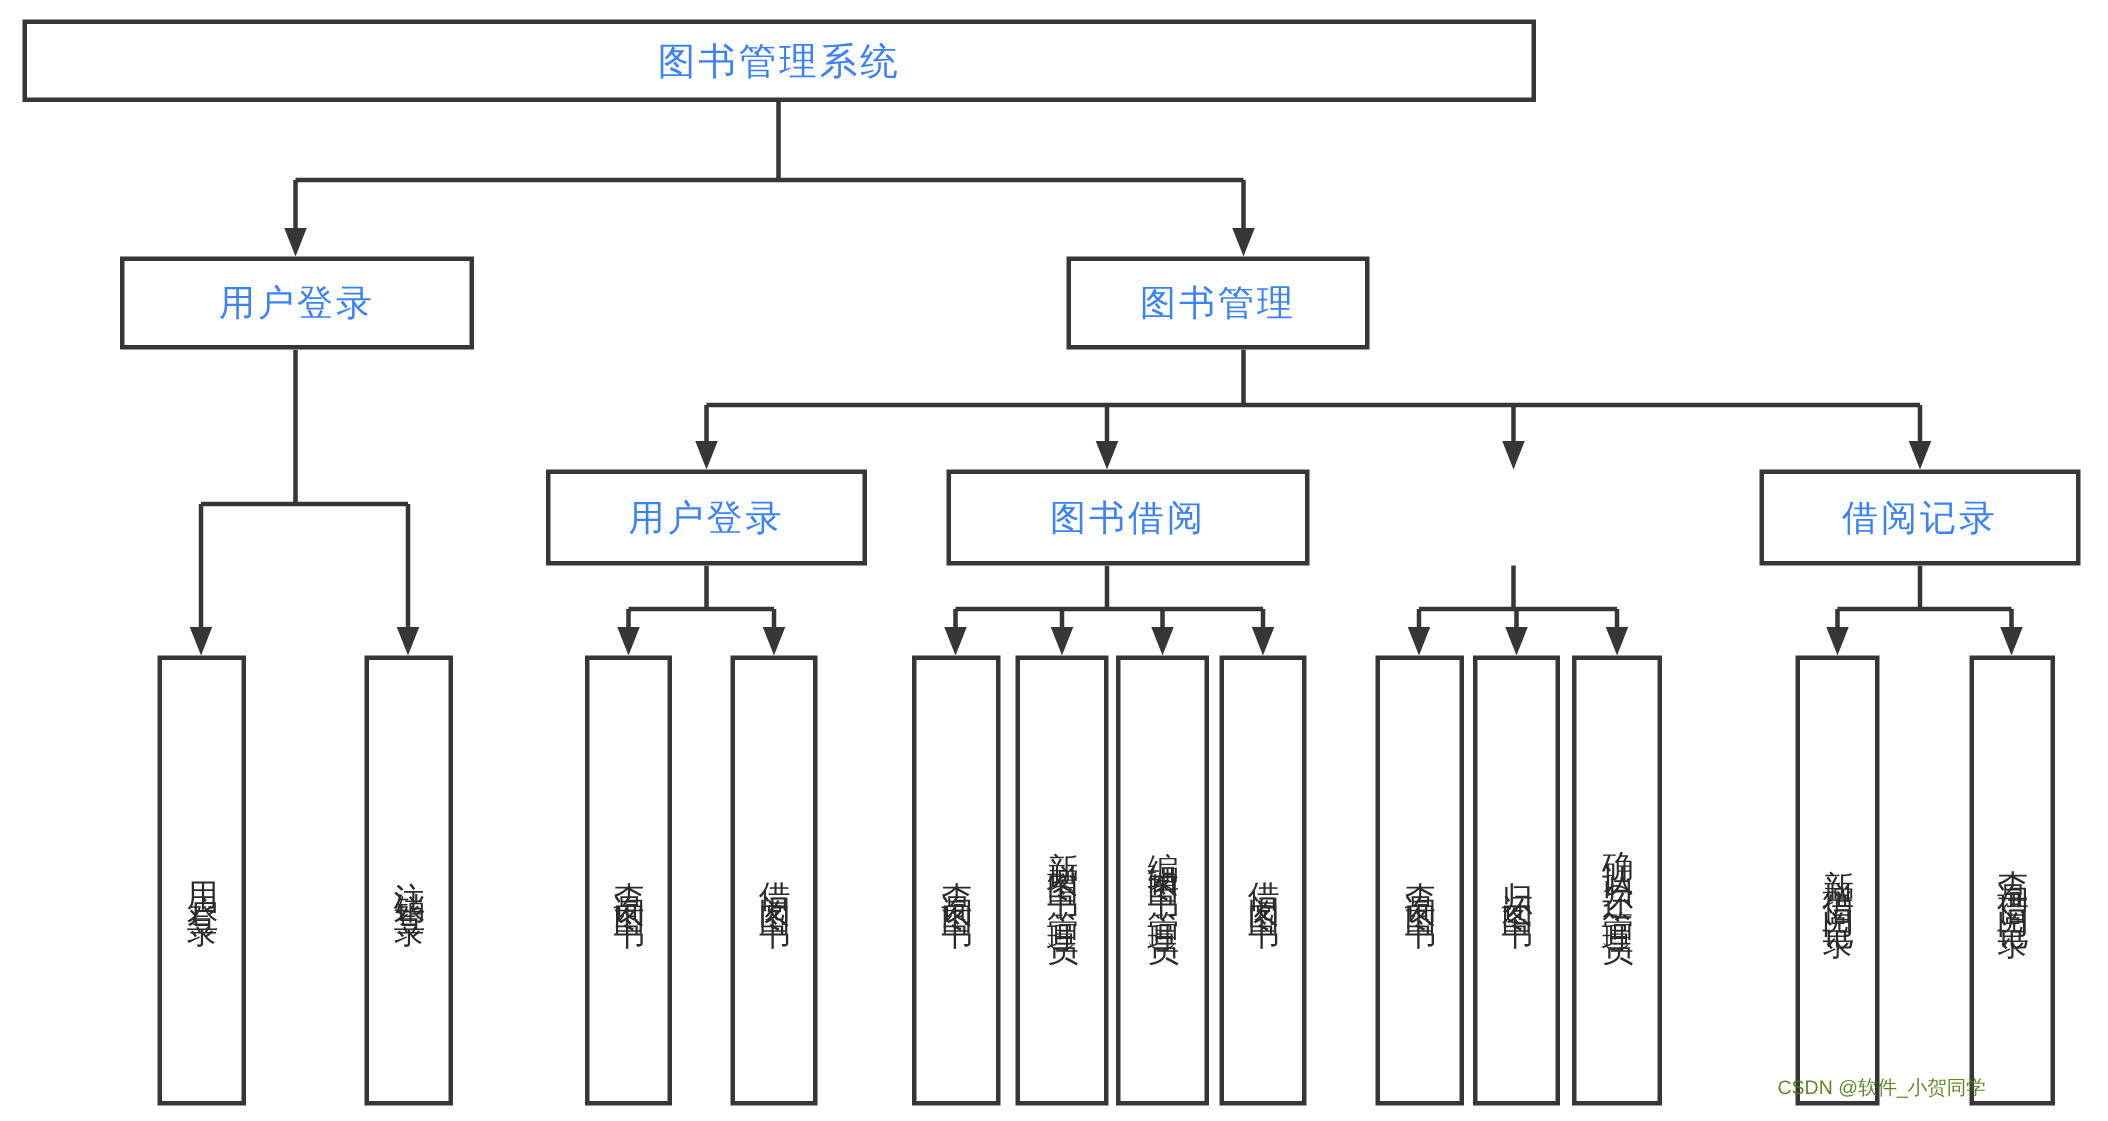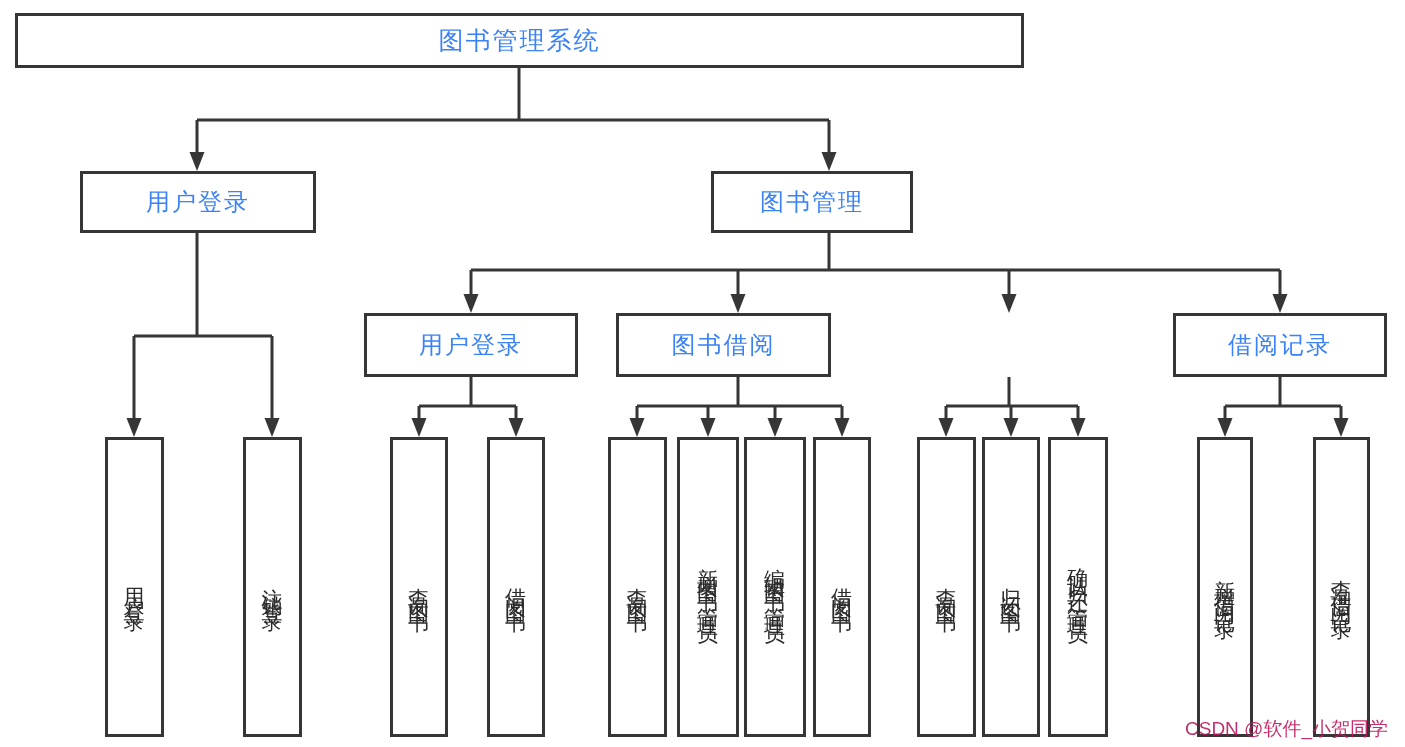--- a/index.html
+++ b/index.html
@@ -40,43 +40,43 @@
     font-size: 21px;
     letter-spacing: 8px;
     color: #2b2b2b;
     line-height: 1;
   }
   
   .node-root        { left: 15px;   top: 13px;  width: 1009px; height: 55px; }
   .node-l2-0        { left: 80px;   top: 171px; width: 236px;  height: 62px; }
   .node-l2-1        { left: 711px;  top: 171px; width: 202px;  height: 62px; }
   .node-l3-0        { left: 364px;  top: 313px; width: 214px;  height: 64px; }
-  .node-l3-1        { left: 616px;  top: 313px; width: 215px;  height: 64px; }
+  .node-l3-1        { left: 631px;  top: 313px; width: 242px;  height: 64px; }
   .node-l3-2        { left: 902px;  top: 313px; width: 215px;  height: 64px; }
   .node-l3-3        { left: 1173px; top: 313px; width: 214px;  height: 64px; }
   .leaf             { top: 437px; height: 300px; }
   .leaf-ul-0 { left: 105px;  width: 59px; }
   .leaf-ul-1 { left: 243px;  width: 59px; }
   .leaf-nb-0 { left: 390px;  width: 58px; }
   .leaf-nb-1 { left: 487px;  width: 58px; }
   .leaf-bb-0 { left: 608px;  width: 59px; }
   .leaf-bb-1 { left: 677px;  width: 62px; }
   .leaf-bb-2 { left: 744px;  width: 62px; }
   .leaf-bb-3 { left: 813px;  width: 58px; }
   .leaf-cb-0 { left: 917px;  width: 59px; }
   .leaf-cb-1 { left: 982px;  width: 58px; }
   .leaf-cb-2 { left: 1048px; width: 60px; }
   .leaf-br-0 { left: 1197px; width: 56px; }
   .leaf-br-1 { left: 1313px; width: 57px; }
   #watermark {
     position: absolute;
     left: 1185px;
     top: 716px;
-    font-size: 19px;
-    color: #be185d;
+    font-size: 13px;
+    color: #4d7c0f;
     z-index: 3;
     white-space: nowrap;
     opacity: 0.9;
   }
   .cline { stroke: #363636; stroke-width: 3; fill: none; }
   .ahead { fill: #363636; stroke: none; }
 </style>
 </head>
 <body>
 

